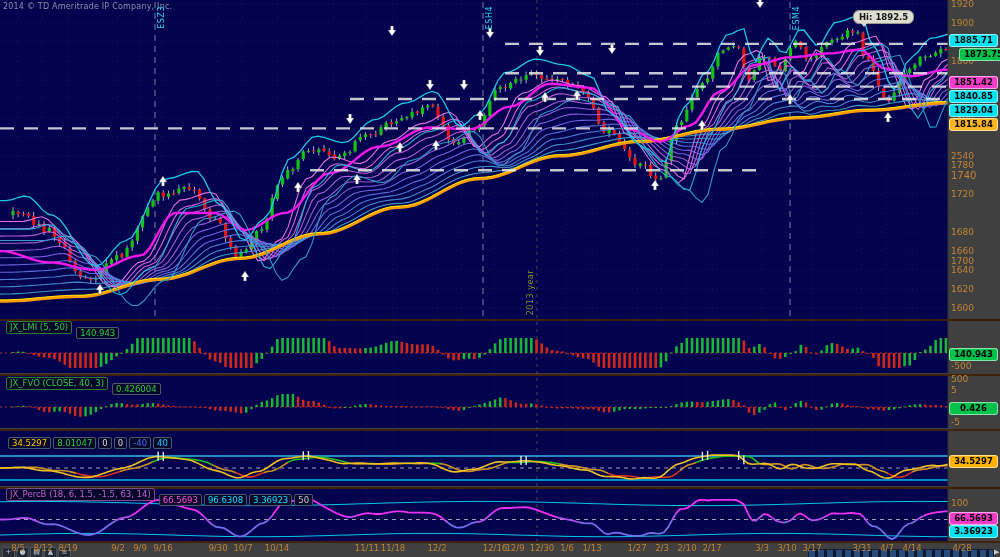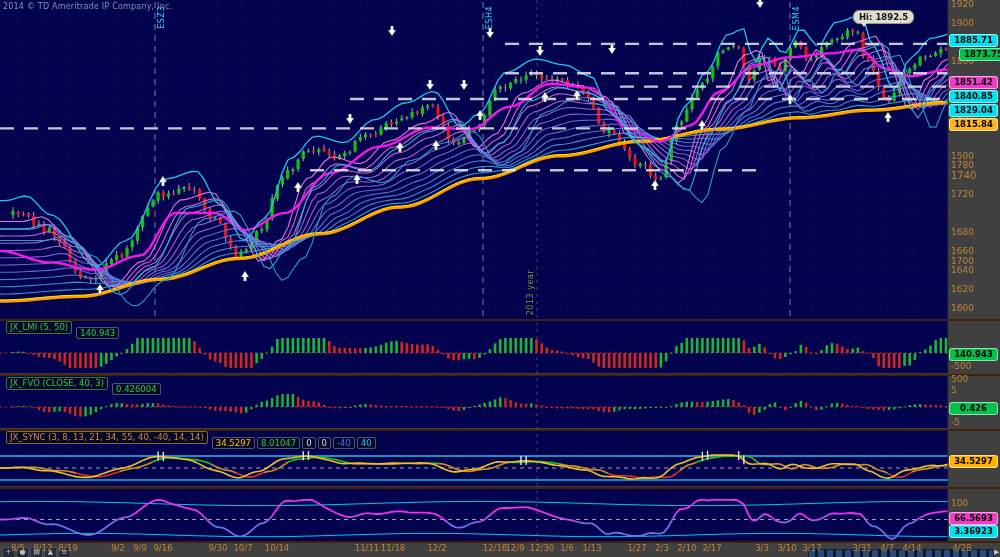--- a/index.html
+++ b/index.html
@@ -1069,22 +1069,25 @@
 
     <div class="chip-row chips-lmi">
       <span class="chip lbl">JX_LMI (5, 50)</span>
         <span class="vals"><span class="chip" style="color: rgb(46, 204, 64); margin-left: 2px;">140.943</span></span>
     </div>
     <div class="chip-row chips-fvo">
       <span class="chip lbl">JX_FVO (CLOSE, 40, 3)</span>
         <span class="vals"><span class="chip" style="color: rgb(46, 204, 64); margin-left: 2px;">0.426004</span></span>
     </div>
     <div class="chip-row chips-sync">
-      <span class="chip lbl">JX_SYNC (3, 8, 13, 21, 34, 55, 40, -40, 14, 14)</span>
         <span class="vals"><span class="chip" style="color: rgb(255, 196, 0); margin-left: 2px;">34.5297</span><span class="chip" style="color: rgb(46, 204, 64); margin-left: 2px;">8.01047</span><span class="chip" style="color: rgb(216, 216, 216); margin-left: 2px;">0</span><span class="chip" style="color: rgb(216, 216, 216); margin-left: 2px;">0</span><span class="chip" style="color: rgb(74, 108, 255); margin-left: 2px;">-40</span><span class="chip" style="color: rgb(0, 207, 255); margin-left: 2px;">40</span></span>
+    </div>
+    <div class="chip-row chips-percb">
+      <span class="chip lbl">JX_PercB (18, 6, 1.5, -1.5, 63, 14)</span>
+        <span class="vals"><span class="chip" style="color: rgb(255, 79, 216); margin-left: 2px;">66.5693</span><span class="chip" style="color: rgb(0, 224, 255); margin-left: 2px;">96.6308</span><span class="chip" style="color: rgb(0, 224, 255); margin-left: 2px;">3.36923</span><span class="chip" style="color: rgb(204, 204, 204); margin-left: 2px;">50</span></span>
     </div>
 
     <div id="price-axis" class="axis-zone"></div>
     <div id="time-axis" class="axis-zone"></div>
 
     <div class="toolbar">
       <span class="tb-icon">+</span>
       <span class="tb-icon">●</span>
       <span class="tb-icon">▤</span>
       <span class="tb-icon">▲</span>
@@ -1096,21 +1099,21 @@
 
     </div>
   <div class="abs" style="left: 951px; top: -1px; color: rgb(192, 132, 54); font-size: 9px;">1920</div>
       <div class="abs" style="left: 951px; top: 18px; color: rgb(192, 132, 54); font-size: 9px;">1900</div>
       <div class="abs" style="left: 951px; top: 37px; color: rgb(192, 132, 54); font-size: 9px;">1880</div>
       <div class="abs" style="left: 951px; top: 56px; color: rgb(192, 132, 54); font-size: 9px;">1860</div>
       <div class="abs" style="left: 951px; top: 75px; color: rgb(192, 132, 54); font-size: 9px;">1840</div>
       <div class="abs" style="left: 951px; top: 94px; color: rgb(192, 132, 54); font-size: 9px;">1820</div>
       <div class="abs" style="left: 951px; top: 113px; color: rgb(192, 132, 54); font-size: 9px;">1800</div>
       <div class="abs" style="left: 951px; top: 132px; color: rgb(192, 132, 54); font-size: 9px; margin-top: 28px;">1780</div>
-      <div class="abs" style="left: 951px; top: 151px; color: rgb(192, 132, 54); font-size: 9px;">1500</div>
+      <div class="abs" style="left: 951px; top: 151px; color: rgb(192, 132, 54); font-size: 9px;">2540</div>
       <div class="abs" style="left: 951px; top: 170px; color: rgb(192, 132, 54); font-size: 10px;">1740</div>
       <div class="abs" style="left: 951px; top: 189px; color: rgb(192, 132, 54); font-size: 9px;">1720</div>
       <div class="abs" style="left: 951px; top: 208px; color: rgb(192, 132, 54); font-size: 9px; margin-top: 48px;">1700</div>
       <div class="abs" style="left: 951px; top: 227px; color: rgb(192, 132, 54); font-size: 9px;">1680</div>
       <div class="abs" style="left: 951px; top: 246px; color: rgb(192, 132, 54); font-size: 9px;">1660</div>
       <div class="abs" style="left: 951px; top: 265px; color: rgb(192, 132, 54); font-size: 9px;">1640</div>
       <div class="abs" style="left: 951px; top: 284px; color: rgb(192, 132, 54); font-size: 9px;">1620</div>
       <div class="abs" style="left: 951px; top: 303px; color: rgb(192, 132, 54); font-size: 9px;">1600</div>
       <div class="abs" style="left: 951px; top: 333px; color: rgb(192, 132, 54); font-size: 9px; margin-top: 41px;">500</div>
       <div class="abs" style="left: 951px; top: 361px; color: rgb(192, 132, 54); font-size: 9px;">-500</div>

